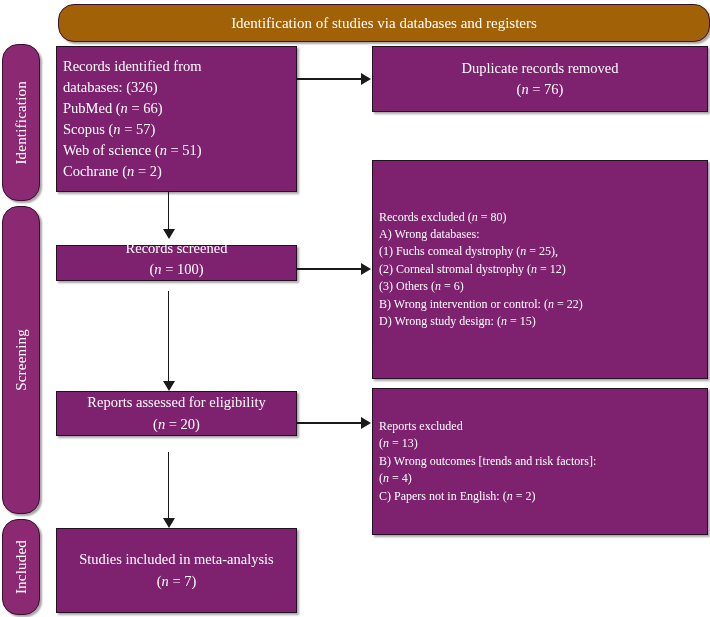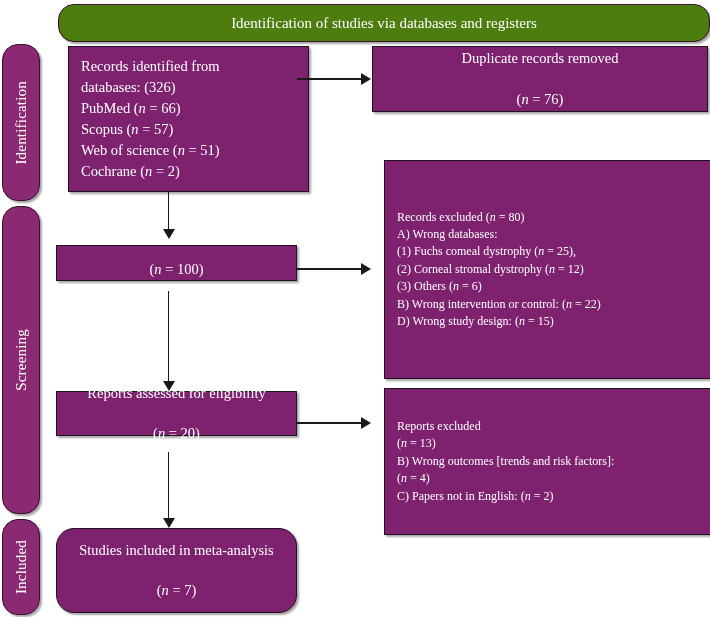--- a/index.html
+++ b/index.html
@@ -34,21 +34,21 @@
     transform: rotate(180deg);
     color: #ffffff;
     font-size: 15px;
     letter-spacing: 0.2px;
     white-space: nowrap;
   }
 
   
   .banner {
     position: absolute;
-    background: #4d7c0f;
+    background: #a16207;
     border: 1px solid #3a1030;
     border-radius: 16px;
     box-shadow: 2px 2px 2px rgba(0,0,0,0.35);
     display: flex;
     align-items: center;
     justify-content: center;
     color: #ffffff;
     font-size: 15px;
   }
 
@@ -62,31 +62,29 @@
     font-size: 14.5px;
     line-height: 1.45;
     box-sizing: border-box;
   }
   .box.center {
     display: flex;
     flex-direction: column;
     align-items: center;
     justify-content: center;
     text-align: center;
-    gap: 19px;
   }
   .box.left {
     display: flex;
     flex-direction: column;
     align-items: flex-start;
     justify-content: center;
     text-align: left;
-    padding-left: 12px;
+    padding-left: 6px;
     padding-right: 8px;
-    margin-left: 12px;
   }
   .box .line {
     white-space: nowrap;
   }
   em.n {
     font-style: italic;
   }
 
   
   .conn {
@@ -167,21 +165,21 @@
   </div>
 
   <div class="box left" style="left:372px; top:388px; width:336px; height:147px; font-size:12px;">
     <div class="line">Reports excluded</div>
     <div class="line">(<em class="n">n</em> = 13)</div>
     <div class="line">B) Wrong outcomes [trends and risk factors]:</div>
     <div class="line">(<em class="n">n</em> = 4)</div>
     <div class="line">C) Papers not in English: (<em class="n">n</em> = 2)</div>
   </div>
 
-  <div class="box center" style="left:56px; top:528px; width:241px; height:85px;border-radius:18px;">
+  <div class="box center" style="left:56px; top:528px; width:241px; height:85px;">
     <div class="line">Studies included in meta-analysis</div>
     <div class="line">(<em class="n">n</em> = 7)</div>
   </div>
 
   <div class="conn h" style="left:297px; top:78px; width:64px;"></div>
   <div class="arrowhead right" style="left:361px; top:72.5px;"></div>
 
   <div class="conn v" style="left:167.5px; top:192px; width:1.5px; height:37px;"></div>
   <div class="arrowhead down" style="left:162.5px; top:229px;"></div>
 

